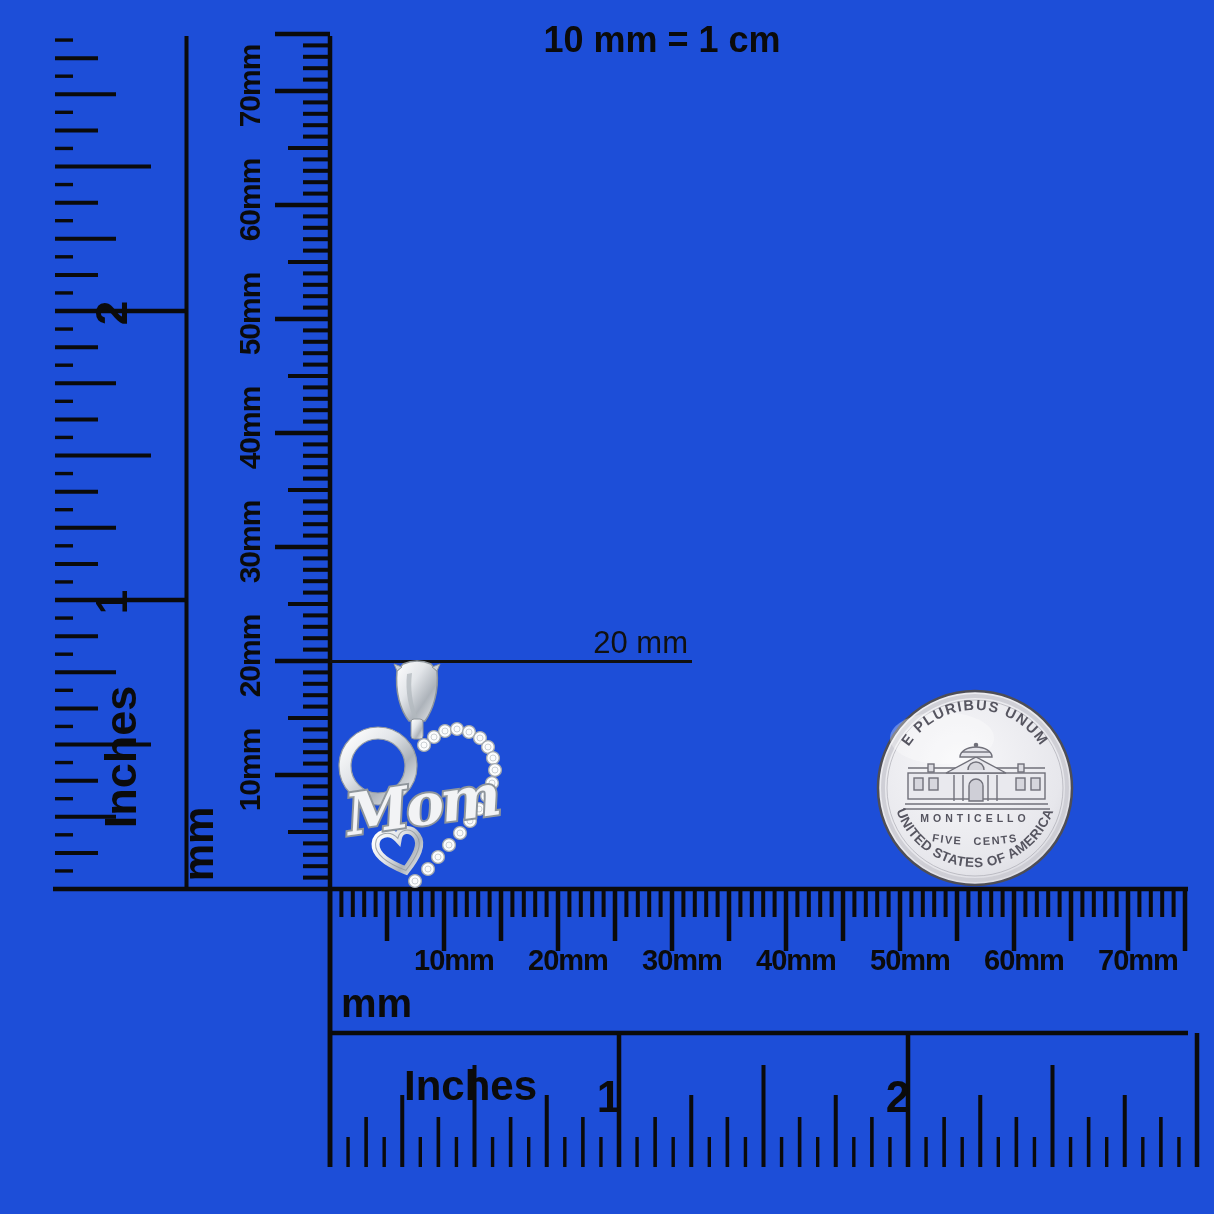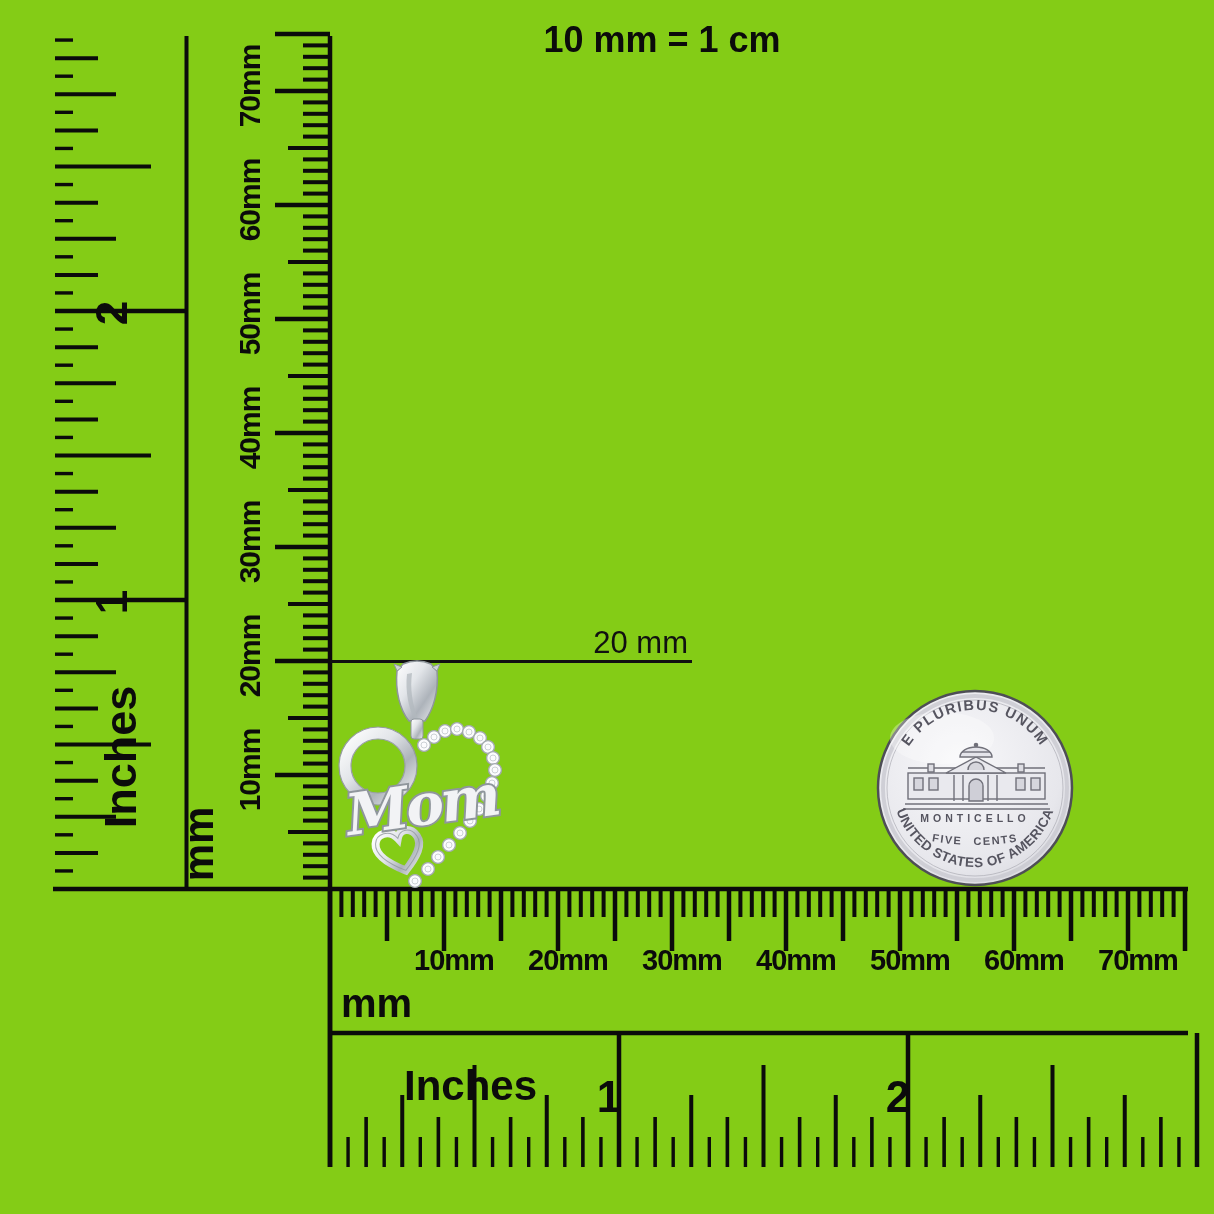--- a/index.html
+++ b/index.html
@@ -1,19 +1,19 @@
 <!DOCTYPE html>
 <html><head>
 <meta charset="utf-8">
 <style>
   html,body{margin:0;padding:0;background:#ffffff;}
   .canvas{
     position:relative;
     width:1214px;height:1214px;
-    background:#84cc16;
+    background:#1d4ed8;
     overflow:hidden;
     font-family:"Liberation Sans", sans-serif;
   }
   svg text{ -webkit-user-select:none; user-select:none; }
   .ink-label{ fill:#0b0b0b; font-family:"Liberation Sans", sans-serif; font-weight:700; }
   .note-label{ fill:#0b0b0b; font-family:"Liberation Sans", sans-serif; font-weight:700; font-size:36px; }
   .dim-label{ fill:#111; font-family:"Liberation Sans", sans-serif; font-weight:400; font-size:31px; }
   .coin-text{ fill:#565560; font-family:"Liberation Sans", sans-serif; font-weight:700; }
 </style>
 </head>

